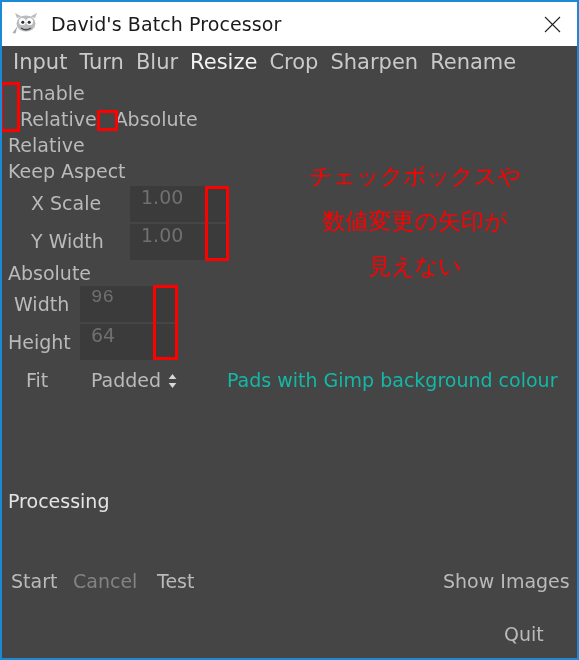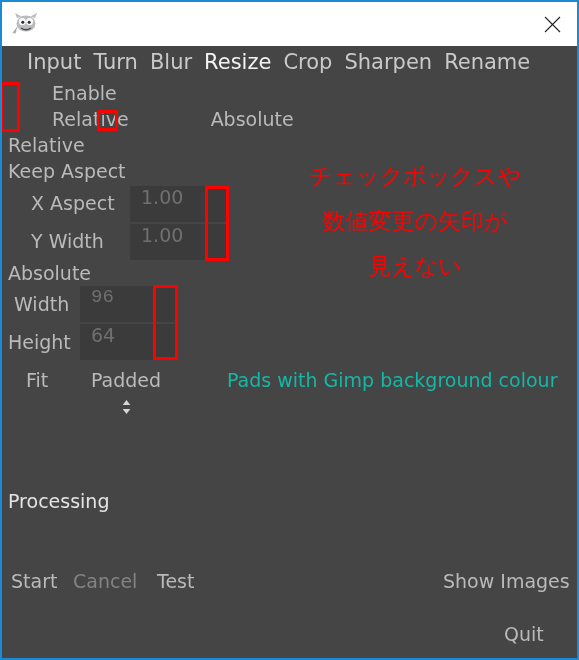--- a/index.html
+++ b/index.html
@@ -50,21 +50,21 @@
     width: 50px; height: 44px;
     display: flex;
     align-items: center;
     justify-content: center;
   }
   #close-btn svg { display: block; }
 
   
   #tabbar {
     position: absolute;
-    left: 14px; top: 44px;
+    left: 0; top: 44px;
     width: 508px;
     height: 32px;
     display: flex;
     align-items: center;
     padding-left: 5px;
   }
   .tab {
     font-size: 21px;
     color: #c8c9ca;
     padding: 0 6px;
@@ -74,21 +74,21 @@
   .tab.active { color: #f2f3f4; }
 
   
   #form {
     position: absolute;
     left: 0; top: 76px;
     width: 575px;
     height: 580px;
   }
 
-  .row { position: absolute; display: flex; align-items: center; gap: 32px; }
+  .row { position: absolute; display: flex; align-items: center; }
 
   .lbl {
     font-size: 19px;
     color: #b9babb;
     white-space: nowrap;
     line-height: 23px;
   }
   .lbl.group { color: #b9babb; }
   .lbl.hint { color: #14b8a6; }
 
@@ -142,21 +142,20 @@
     font-family: "DejaVu Sans", "Liberation Sans", sans-serif;
     white-space: nowrap;
   }
 
   
   #fit-combo {
     position: absolute;
     display: flex;
     align-items: center;
     gap: 7px;
-    flex-direction: column;
   }
   #fit-combo .combo-label {
     font-size: 19px;
     color: #b9babb;
     line-height: 23px;
   }
   .updown { display: block; }
 </style>
 </head>
 <body>
@@ -168,20 +167,21 @@
       <ellipse cx="15" cy="11.5" rx="9.5" ry="8" fill="#b9bbbd"></ellipse>
       <path d="M6 6 L4 1 L10.5 4.5 Z" fill="#b9bbbd"></path>
       <path d="M24 6 L26 1 L19.5 4.5 Z" fill="#b9bbbd"></path>
       <path d="M6.5 14 L1.5 21 L4.5 21.5 Z" fill="#a8aaac"></path>
       <ellipse cx="11.4" cy="9.6" rx="3.5" ry="3.7" fill="#fcfcfc"></ellipse>
       <ellipse cx="18.6" cy="9.6" rx="3.5" ry="3.7" fill="#fcfcfc"></ellipse>
       <circle cx="11.8" cy="10.2" r="1.5" fill="#2a2a2a"></circle>
       <circle cx="18.2" cy="10.2" r="1.5" fill="#2a2a2a"></circle>
       <path d="M10 16 Q15 19.5 20 16" stroke="#4a4c4e" stroke-width="1.3" fill="none"></path>
     </svg>
+    <span id="title-text">David's Batch Processor</span>
     <div id="close-btn">
       <svg width="17" height="17" viewBox="0 0 17 17">
         <line x1="1" y1="1" x2="16" y2="16" stroke="#222" stroke-width="1.1"></line>
         <line x1="16" y1="1" x2="1" y2="16" stroke="#222" stroke-width="1.1"></line>
       </svg>
     </div>
   </div>
 
   <div id="tabbar">
     <span class="tab">Input</span>
@@ -211,21 +211,21 @@
     <div class="row" style="left:6px; top:56px;">
       <span class="lbl group">Relative</span>
     </div>
 
     <div class="row" style="left:6px; top:82px;">
       <span class="lbl">Keep Aspect</span>
       <span class="cbox"></span>
     </div>
 
     <div class="row" style="left:29px; top:114px;">
-      <span class="lbl">X Aspect</span>
+      <span class="lbl">X Scale</span>
     </div>
     <div class="spin" style="left:128px; top:108px; width:98px;">
       <span class="val">1.00</span>
       <span class="arrows"></span>
     </div>
 
     <div class="row" style="left:29px; top:152px;">
       <span class="lbl">Y Width</span>
     </div>
     <div class="spin" style="left:128px; top:146px; width:98px;">

